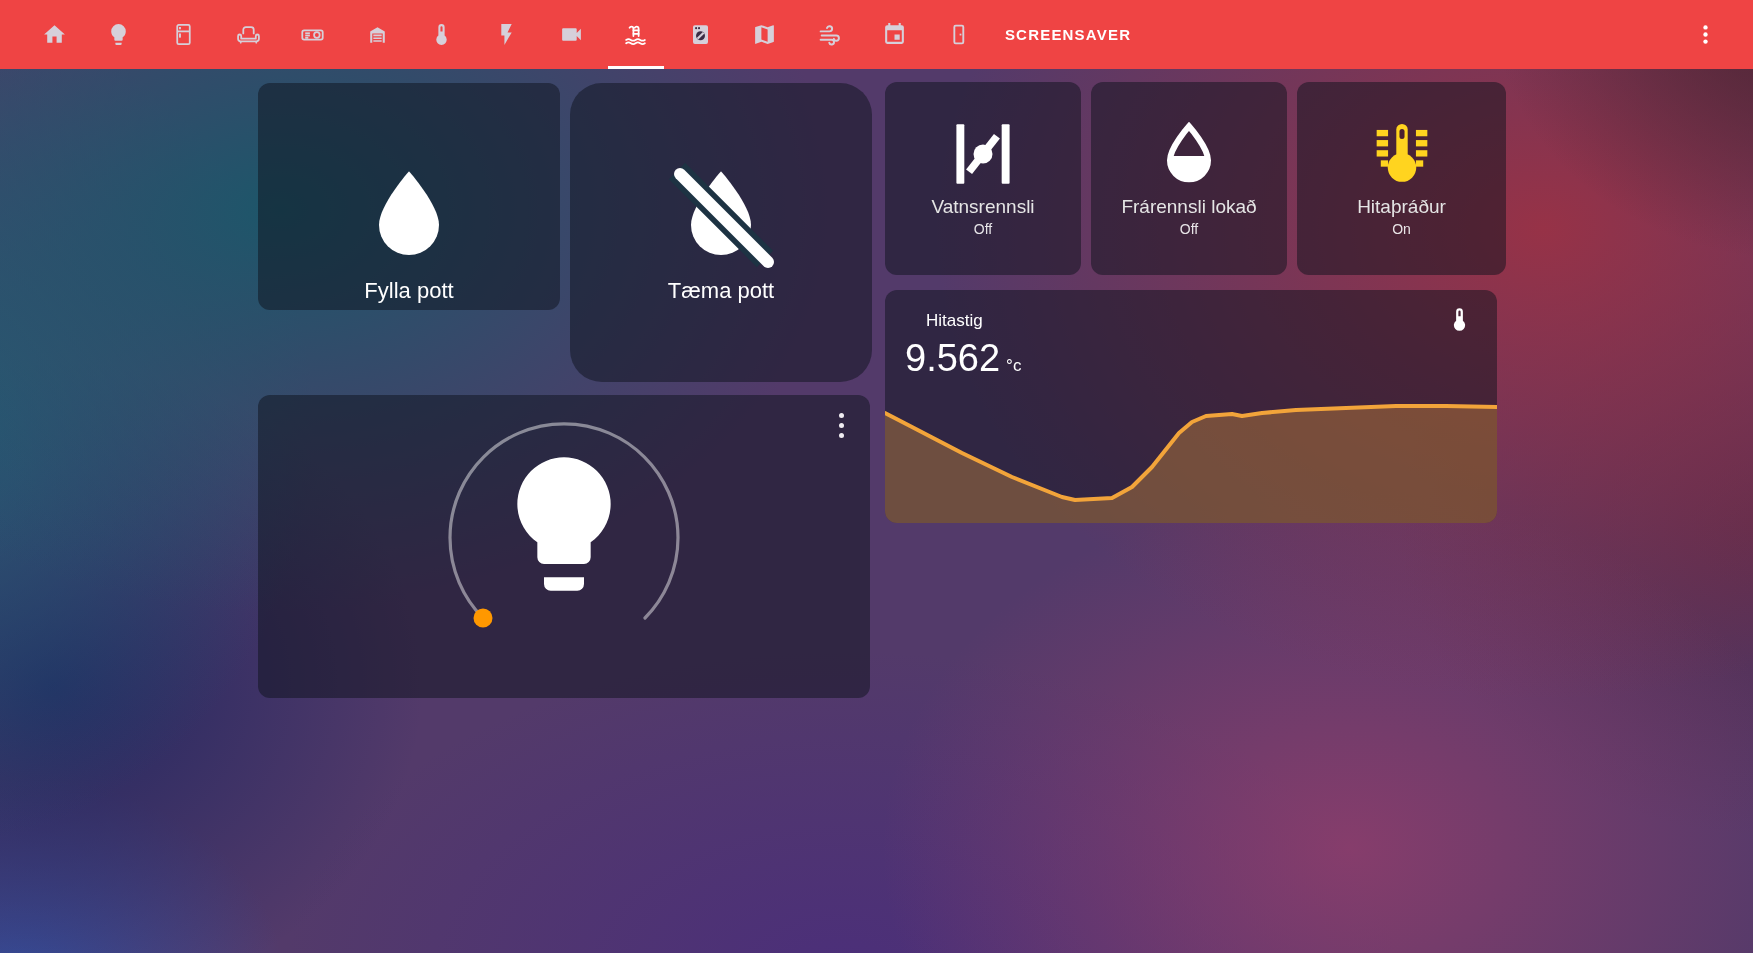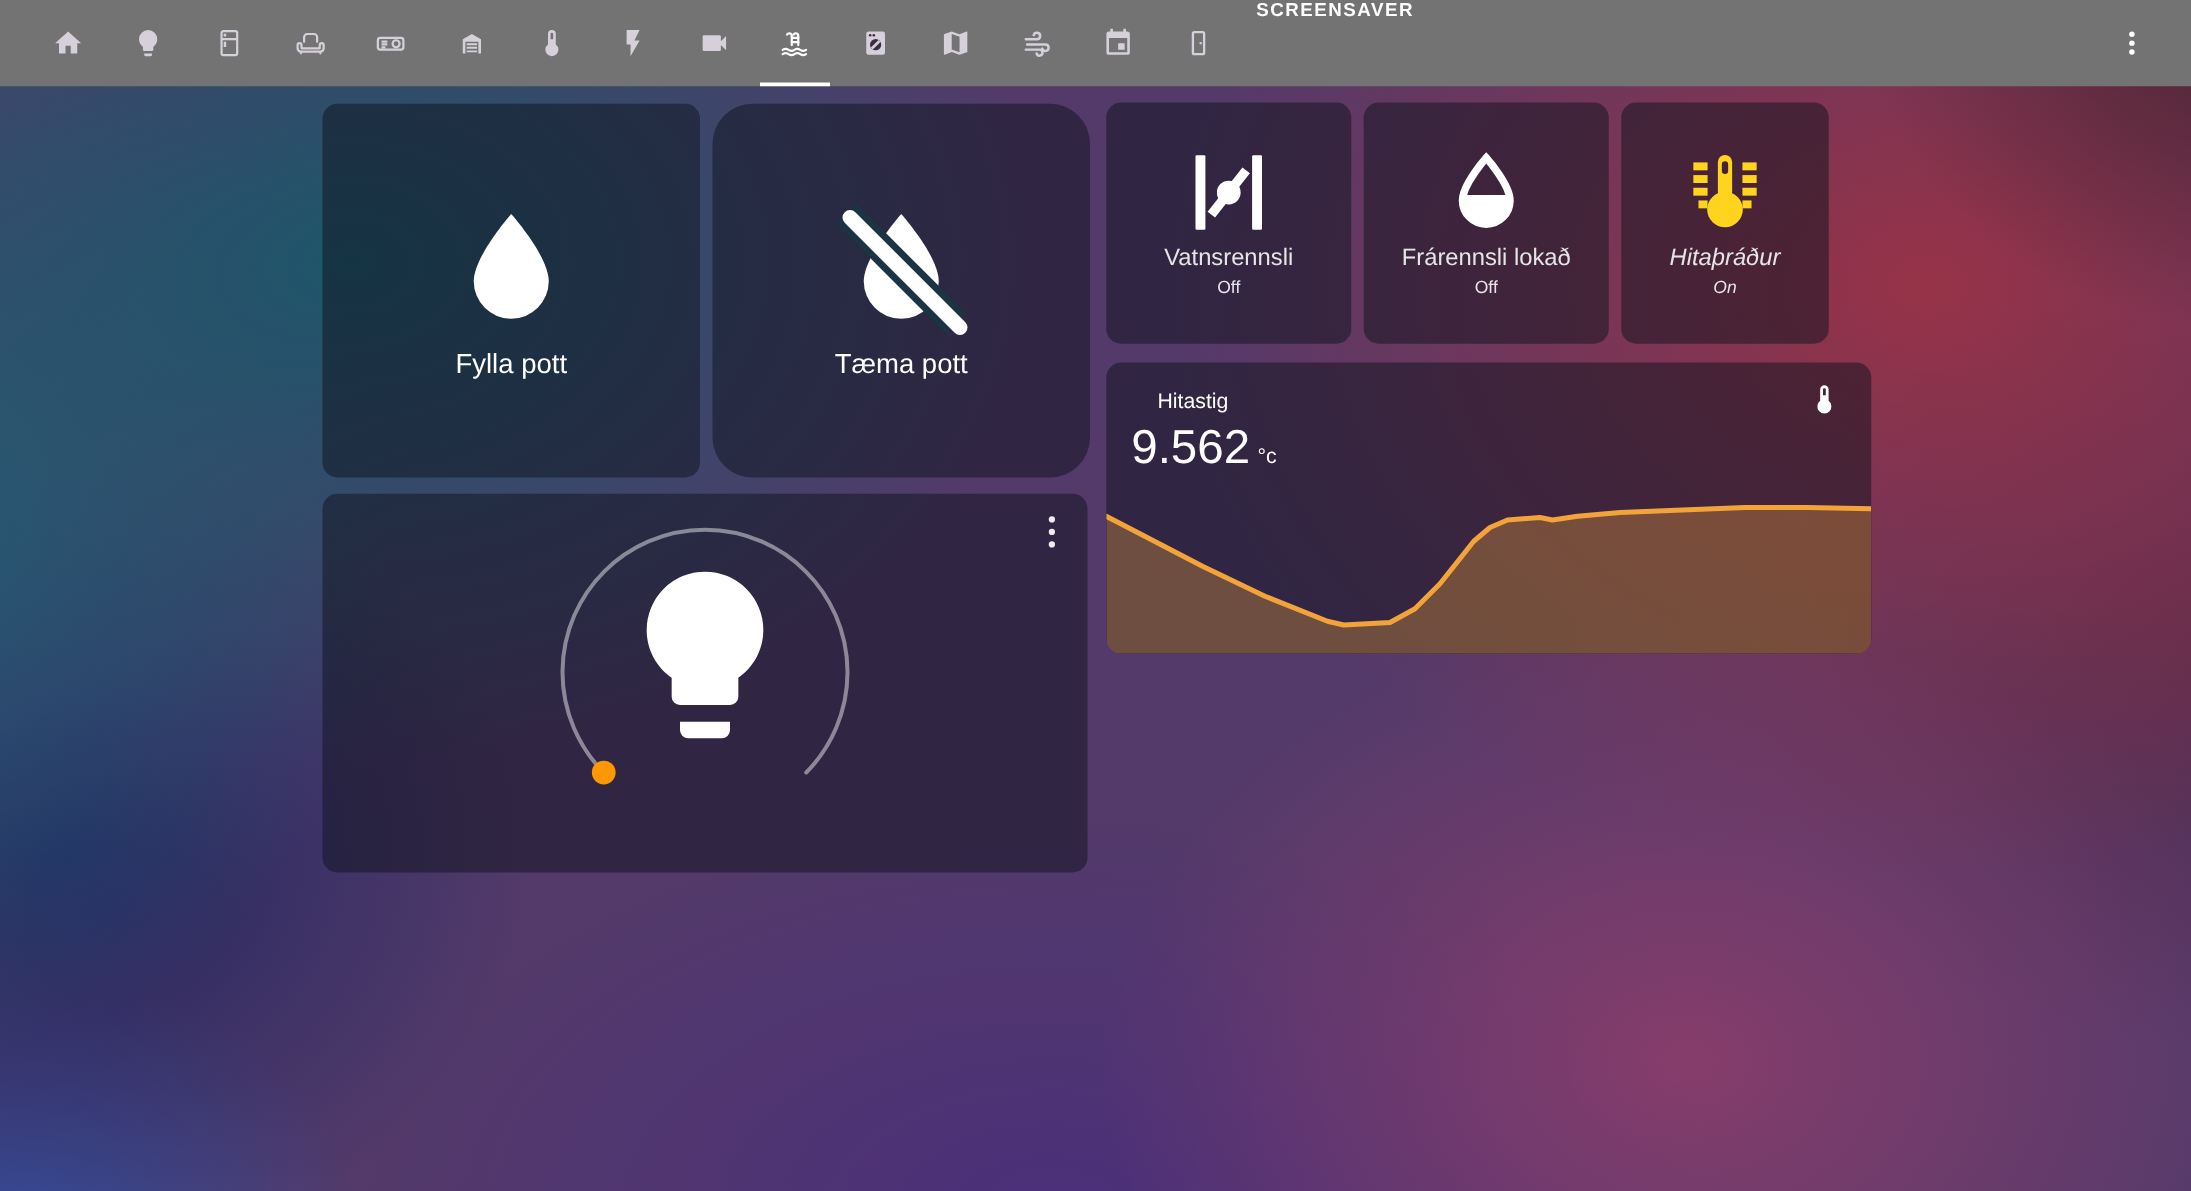--- a/index.html
+++ b/index.html
@@ -15,48 +15,48 @@
       radial-gradient(430px 330px at 1% 103%, rgba(51,84,168,0.85), rgba(51,84,168,0) 62%),
       radial-gradient(520px 420px at 103% 1%, rgba(74,35,46,0.95), rgba(74,35,46,0) 60%),
       radial-gradient(980px 760px at 88% 24%, rgba(160,49,66,0.88), rgba(160,49,66,0) 62%),
       radial-gradient(780px 600px at 77% 89%, rgba(151,62,108,0.75), rgba(151,62,108,0) 60%),
       radial-gradient(900px 520px at 48% 102%, rgba(74,45,124,0.85), rgba(74,45,124,0) 62%),
       radial-gradient(620px 520px at 101% 55%, rgba(88,42,72,0.8), rgba(88,42,72,0) 60%);
   }
 
   
   .appbar { position:absolute; left:0; top:0; width:1753px; height:69px;
-    background:#737373; display:flex; padding-left:22px; z-index:5; }
+    background:#ef4444; display:flex; align-items:center; padding-left:22px; z-index:5; }
   .tab { width:64.6px; height:69px; display:flex; align-items:center; justify-content:center;
     position:relative; color:#d6d0da; cursor:pointer; }
   .tab svg { width:25px; height:25px; display:block; }
   .tab.active { color:#ffffff; }
   .tab.active::after { content:""; position:absolute; bottom:0; left:50%;
     transform:translateX(-50%); width:56px; height:3px; background:#ffffff; }
   .screensaver { margin-left:14px; color:#ffffff; font-size:15px; font-weight:700;
     letter-spacing:1.2px; white-space:nowrap; }
   .appbar-menu { position:absolute; right:30px; top:0; height:69px; width:36px;
     display:flex; align-items:center; justify-content:center; color:#fff; cursor:pointer; }
 
   
   .card { position:absolute; border-radius:12px; background:rgba(13,17,28,0.50);
     cursor:pointer; }
   .center-x { position:absolute; left:0; width:100%; text-align:center; }
 
   
-  .card-fylla  { left:258px; top:83px;  width:302px; height:299px; }
+  .card-fylla  { left:258px; top:83px;  width:302px; height:227px; }
   .card-taema  { left:570px; top:83px;  width:302px; height:299px;border-radius:32px; }
   .big-icon { position:absolute; left:50%; transform:translateX(-50%); top:72px;
     width:120px; height:120px; color:#fff; }
   .big-label { top:195px; font-size:22px; line-height:26px; color:#fff; }
 
   
   .card-vatns { left:885px;  top:82px; width:196px; height:193px; }
   .card-frar  { left:1091px; top:82px; width:196px; height:193px;padding-left:24px; }
-  .card-hita  { left:1297px; top:82px; width:166px; height:193px;font-style:italic; }
+  .card-hita  { left:1297px; top:82px; width:209px; height:193px; }
   .small-icon { position:absolute; left:50%; transform:translateX(-50%); top:34px;
     width:76px; height:76px; color:#fff; }
   .small-label { top:113px; font-size:19px; line-height:24px; color:#e5e5e5; white-space:nowrap; }
   .small-state { top:138px; font-size:14px; line-height:18px; color:rgba(255,255,255,0.88); }
 
   
   .card-hitastig { left:885px; top:290px; width:612px; height:233px; overflow:hidden; }
   .sensor-title { position:absolute; left:21px; top:21px; font-size:17px; font-weight:400;
     color:#fff;margin-left:20px; }
   .sensor-value { position:absolute; left:20px; top:46px; color:#fff; font-size:38px;

